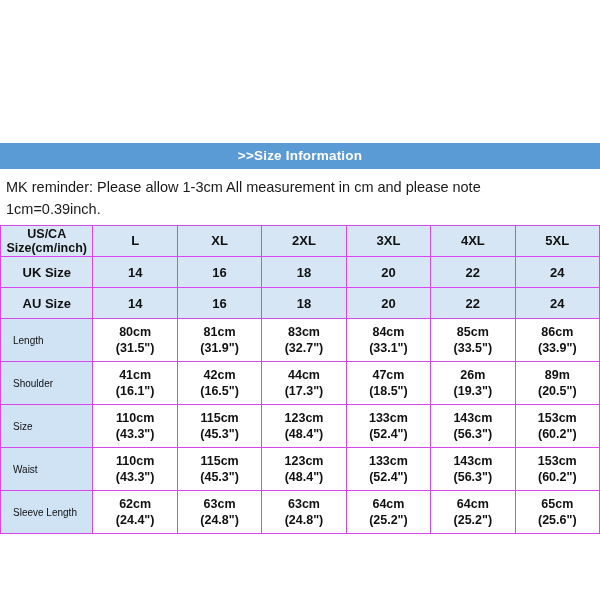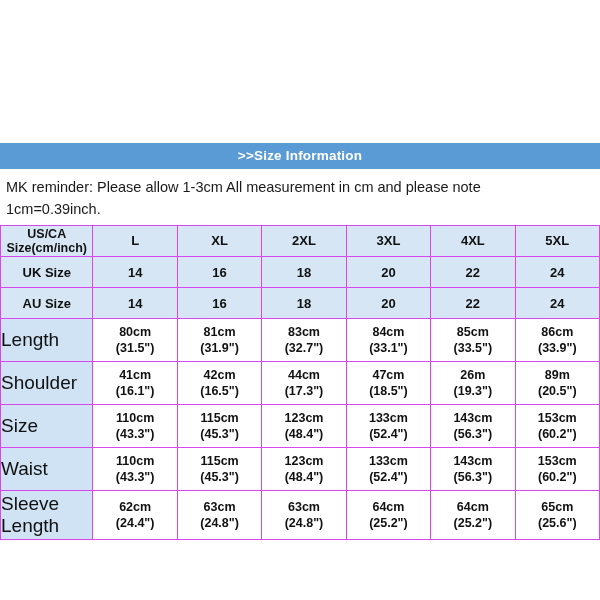--- a/index.html
+++ b/index.html
@@ -70,23 +70,23 @@
     padding: 1px 2px;
   }
   
   tr.meas-row td {
     height: 38px;
     font-weight: bold;
   }
   tr.meas-row td.first-col {
     background: #cfe3f5;
     font-weight: normal;
-    font-size: 19px;
+    font-size: 10px;
     text-align: left;
-    padding-left: 0;
+    padding-left: 12px;
   }
   tr.meas-row td.val-col {
     background: #ffffff;
     line-height: 1.28;
     font-size: 12.5px;
   }
   .cm {
     display: block;
   }
   .inch {

